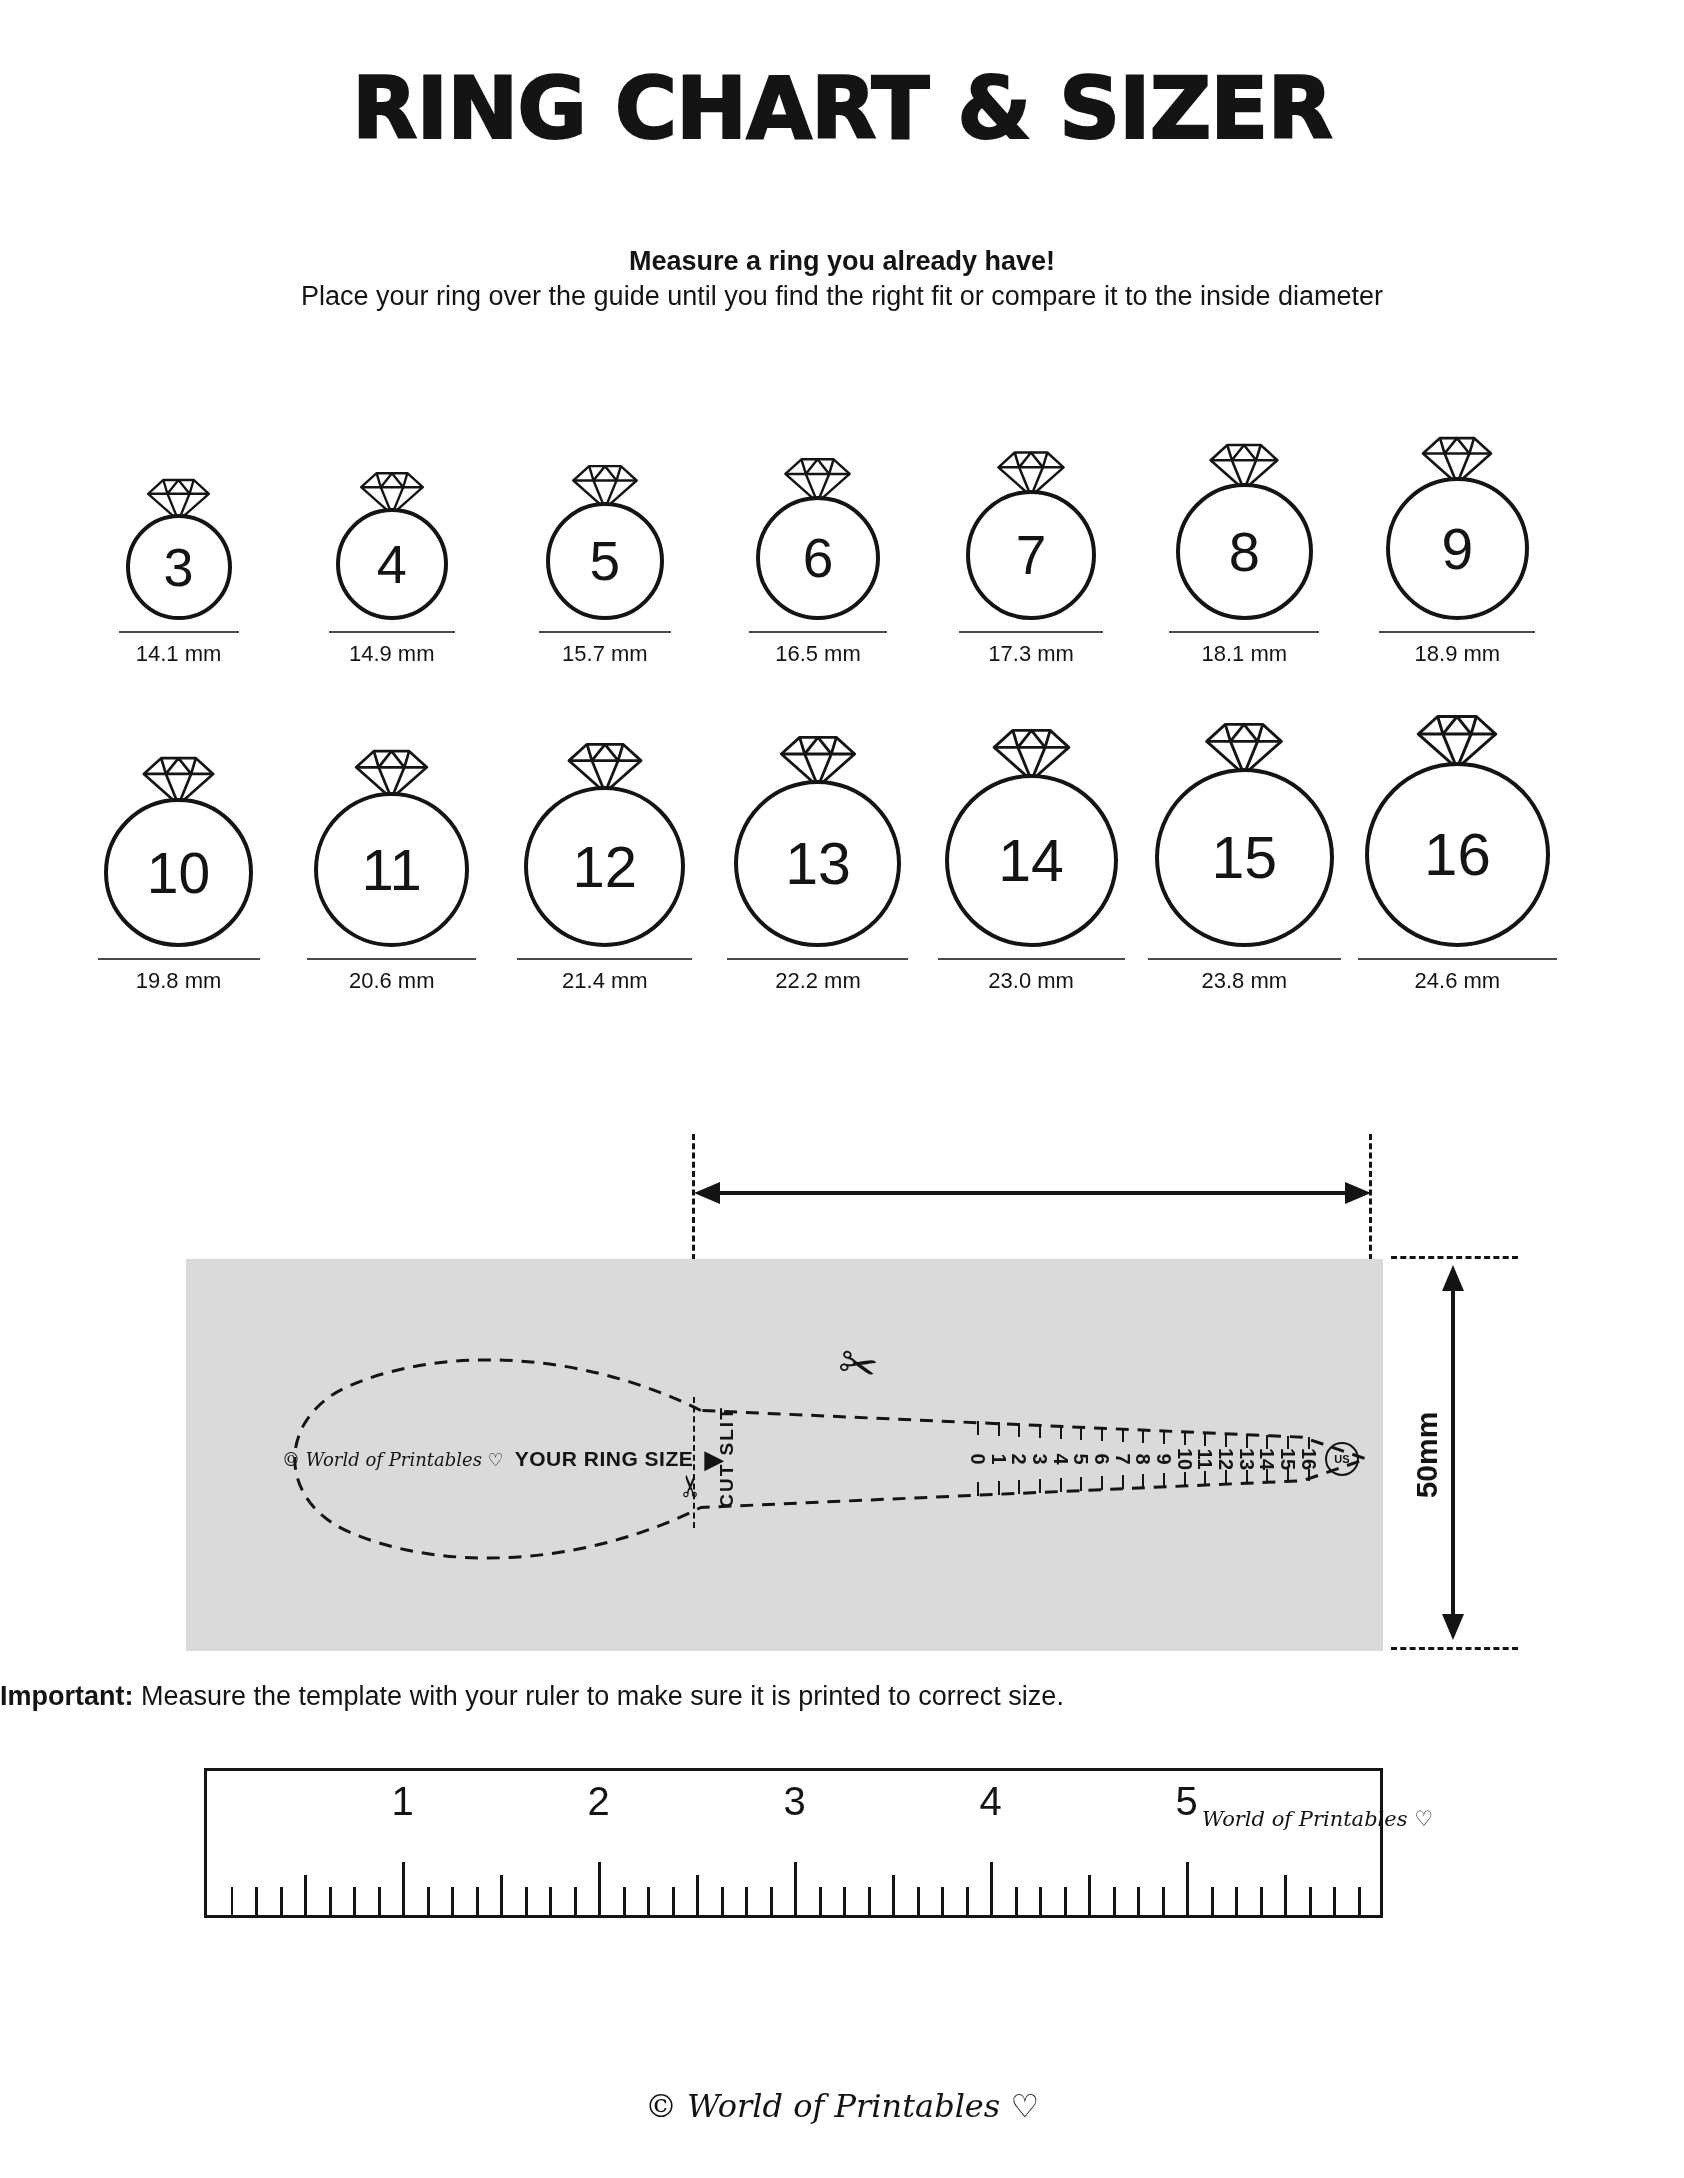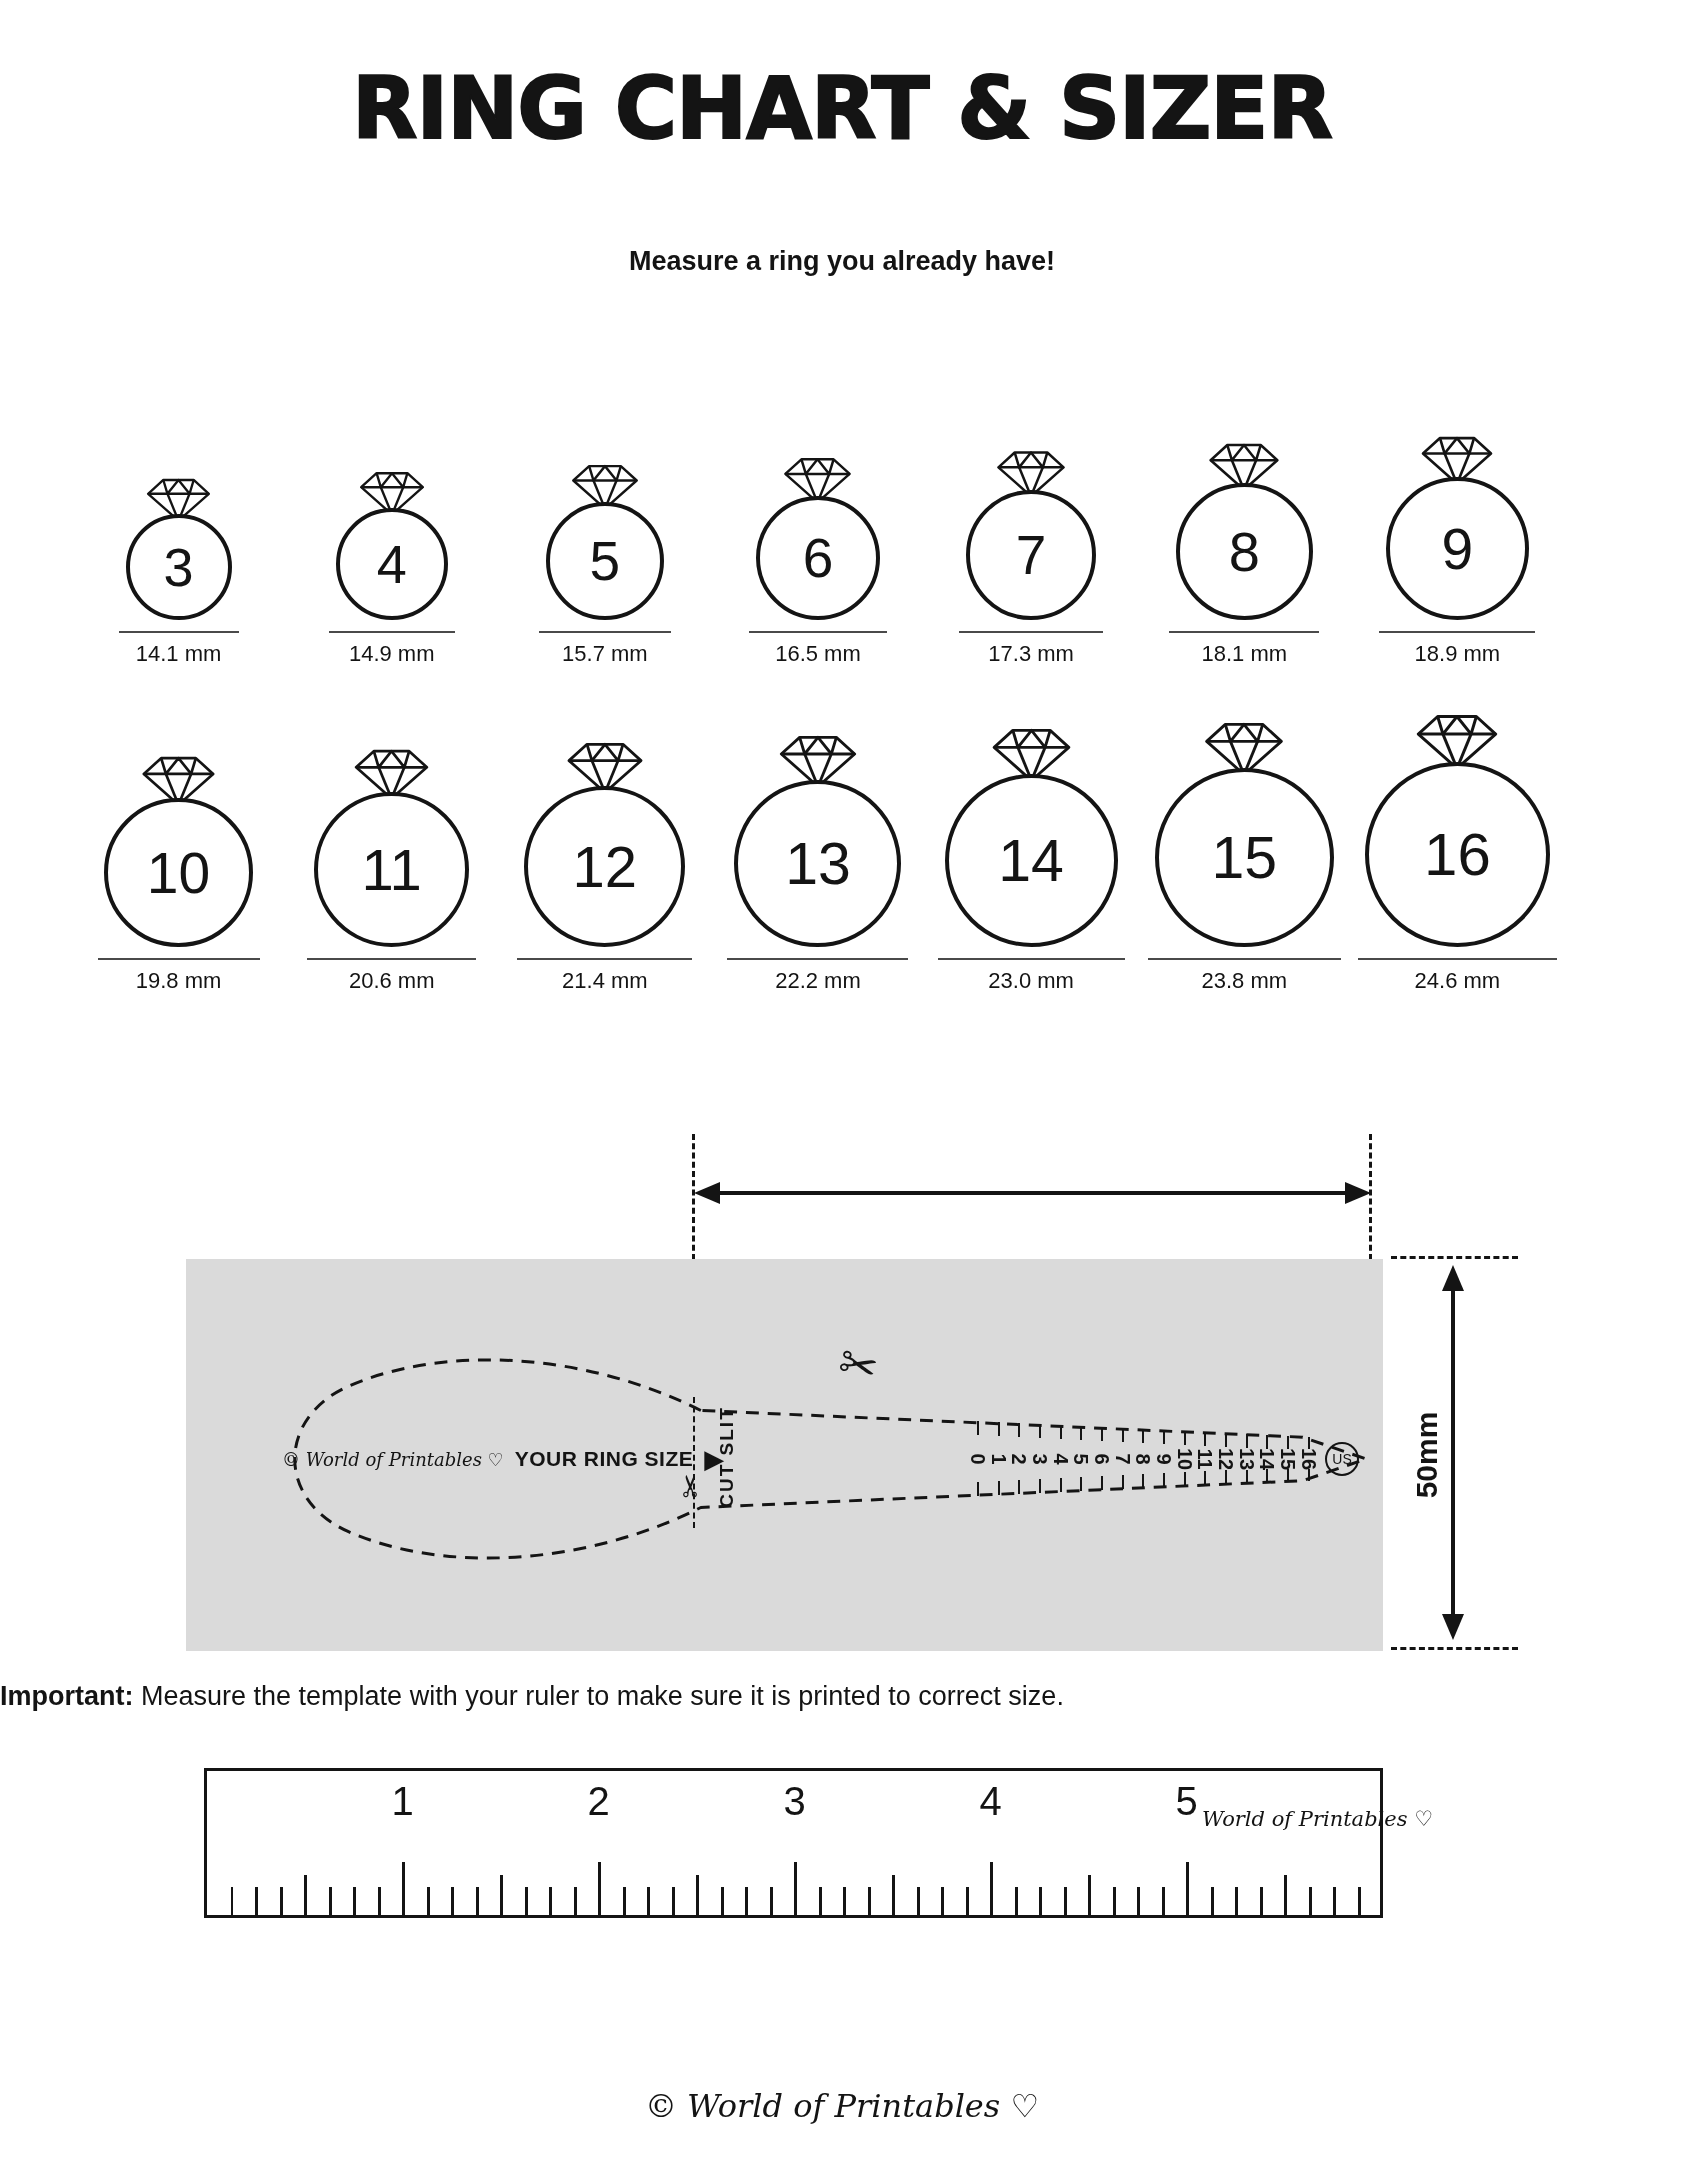--- a/index.html
+++ b/index.html
@@ -45,39 +45,40 @@
   .cut-slit { position:absolute; left:481px; top:187px; width:119px; text-align:center;
               transform:rotate(-90deg); font-size:19px; font-weight:bold; letter-spacing:2px; white-space:nowrap; }
   .cut-line { position:absolute; left:507px; top:138px; height:131px; border-left:2.5px dashed #141414; }
   .scissors { position:absolute; font-family:"DejaVu Sans", sans-serif; line-height:1; }
   .scissors.big { left:653px; top:83px; font-size:46px; transform:rotate(14deg); }
   .scissors.small { left:492px; top:212px; font-size:30px; transform:rotate(-90deg); }
   .scale-cell { position:absolute; width:22px; display:flex; flex-direction:column; justify-content:space-between; align-items:center; }
   .scale-tick { width:2.5px; height:14px; background:#141414; }
   .scale-num { transform:rotate(90deg); font-size:20px; font-weight:bold; line-height:1; white-space:nowrap; }
   .us-badge { position:absolute; left:1139px; top:183px; width:34px; height:34px; border:2.5px solid #141414;
-              border-radius:50%; display:flex; align-items:center; justify-content:center; font-size:14px; font-weight:normal; }
+              border-radius:50%; display:flex; align-items:center; justify-content:center; font-size:11px; font-weight:bold; }
 
   .important { position:absolute; top:1681px; left:0; width:100%; text-align:left; font-size:27px; }
 
   .ruler { position:absolute; left:204px; top:1768px; width:1179px; height:150px; border:3px solid #141414; background:#fff; }
   .ruler-number { position:absolute; top:8px; width:59px; text-align:center; font-size:40px; }
   .ruler-tick { position:absolute; bottom:0; width:2.5px; background:#141414; }
   .ruler-brand { position:absolute; left:995px; top:36px; font-size:21px; white-space:nowrap; }
 
   .foot-bold { position:absolute; top:1996px; left:0; width:100%; text-align:center; font-size:29px; font-weight:bold; }
   .foot-text { position:absolute; top:2035px; left:0; width:100%; text-align:center; font-size:27px; }
   .logo { position:absolute; top:2087px; left:0; width:100%; text-align:center; font-size:32px; }
 </style>
 </head>
 <body>
 
 <div class="page">
   <div class="title">RING CHART &amp; SIZER</div>
   <div class="instr-bold">Measure a ring you already have!</div>
+  <div class="instr">Place your ring over the guide until you find the right fit or compare it to the inside diameter</div>
 
   <div class="ring-row row1">
       <div class="ring-item">
         <div class="ring-icons" style="height: 238px;">
           <svg width="69" height="46" viewBox="0 0 100 66" style="display:block">
             <g fill="none" stroke="#141414" stroke-width="3.4" stroke-linejoin="round">
               <polygon points="6,24 28,4 72,4 94,24 50,63"></polygon>
               <line x1="6" y1="24" x2="94" y2="24"></line>
               <polyline points="28,4 34,24 50,4 66,24 72,4"></polyline>
               <line x1="34" y1="24" x2="50" y2="63"></line>

